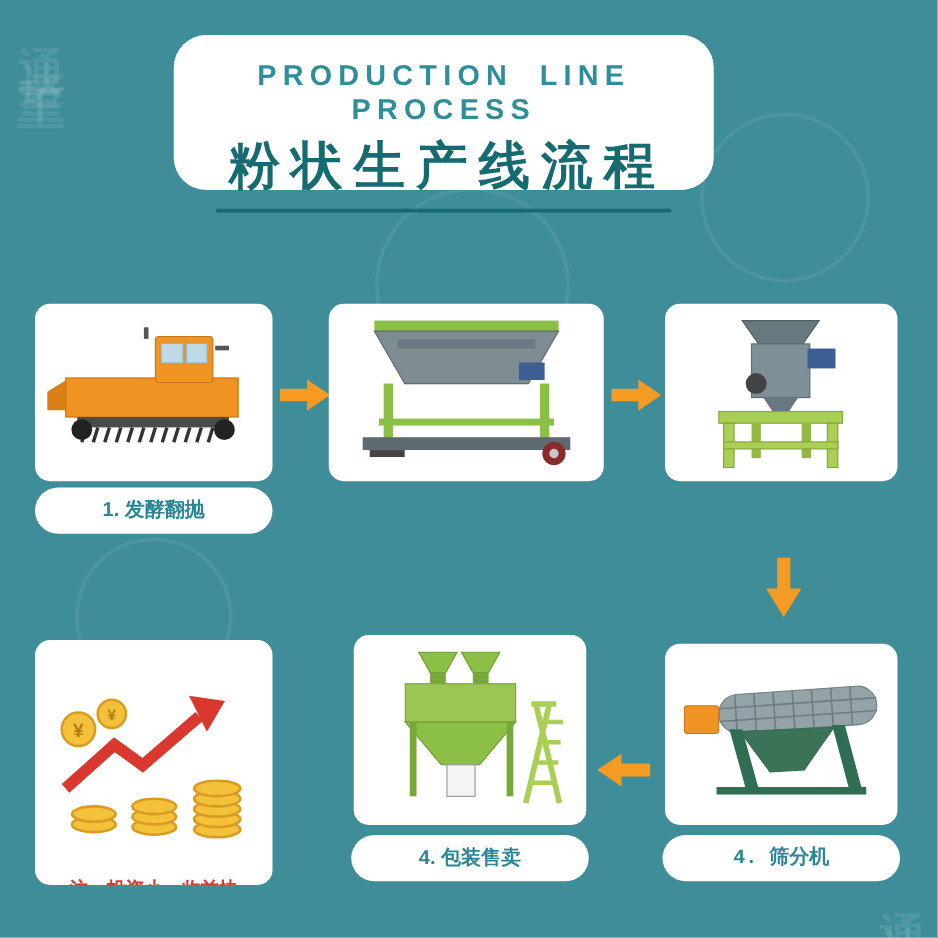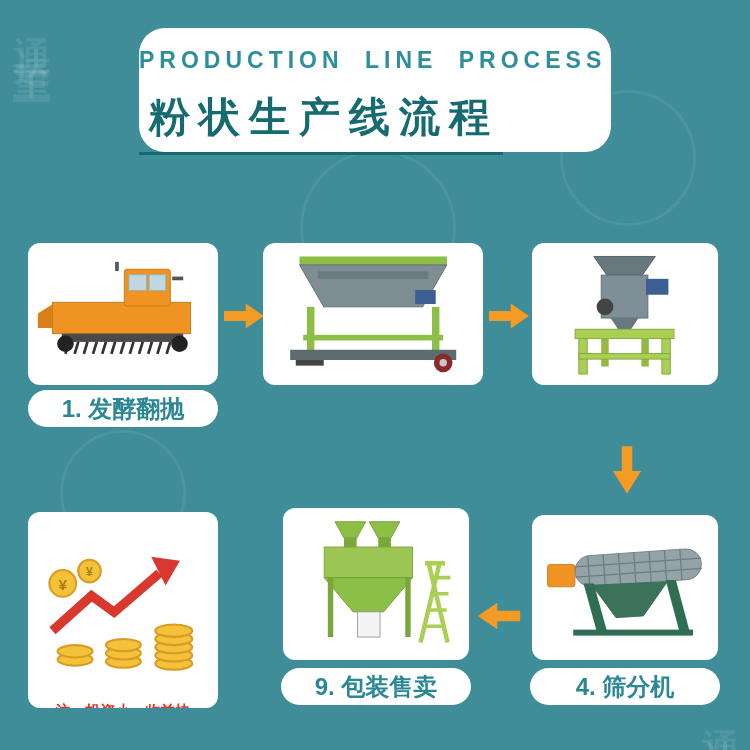--- a/index.html
+++ b/index.html
@@ -5,50 +5,50 @@
   html,body{margin:0;padding:0;}
   body{font-family:"Liberation Sans","DejaVu Sans",sans-serif;}
   .page{position:relative;width:750px;height:750px;background:#3e8d99;overflow:hidden;}
 
   
   .wm{position:absolute;color:rgba(255,255,255,.09);pointer-events:none;}
   .wm-vert{writing-mode:vertical-rl;font-size:38px;font-weight:bold;letter-spacing:12px;}
   .wm-circle{border:3px solid rgba(255,255,255,.07);border-radius:50%;}
 
   
-  .title-box{position:absolute;left:139px;top:28px;width:472px;height:124px;
-    background:#ffffff;border-radius:26px;text-align:left;}
+  .title-box{position:absolute;left:139px;top:28px;width:432px;height:124px;
+    background:#ffffff;border-radius:26px;text-align:center;}
   .title-en{margin-top:19px;font-size:23px;font-weight:600;color:#2e8f9b;
     letter-spacing:5px;word-spacing:10px;}
-  .title-zh-wrap{margin-top:16px;}
+  .title-zh-wrap{margin-top:4px;}
   .title-zh{display:inline-block;font-size:41px;font-weight:bold;color:#156b70;
     letter-spacing:9px;padding:0 4px 7px 10px;border-bottom:3px solid #156b70;}
 
   
   .card{position:absolute;background:#ffffff;border-radius:12px;overflow:hidden;
     display:flex;align-items:center;justify-content:center;}
   .card svg{width:92%;height:92%;}
   .pill{position:absolute;height:37px;background:#ffffff;border-radius:19px;
-    line-height:37px;text-align:center;font-size:24px;font-weight:bold;color:#2c8794;}
+    line-height:37px;text-align:center;font-size:16px;font-weight:bold;color:#2c8794;}
 
   .c1{left:28px;top:243px;width:190px;height:142px;}
   .c2{left:263px;top:243px;width:220px;height:142px;}
   .c3{left:532px;top:243px;width:186px;height:142px;}
   .p1{left:28px;top:390px;width:190px;}
   .p2{left:278px;top:390px;width:190px;}
   .p3{left:530px;top:390px;width:190px;}
 
   .note{left:28px;top:512px;width:190px;height:196px;display:block;}
   .note-svg{display:block;width:166px;height:112px;margin:8px auto 2px;}
   .note-l1{text-align:center;font-size:15px;font-weight:bold;color:#e0342b;margin-top:2px;}
 
   .c5{left:283px;top:508px;width:186px;height:152px;}
   .c4{left:532px;top:515px;width:186px;height:145px;}
   .p5{left:281px;top:668px;width:190px;}
-  .p4{left:530px;top:668px;width:190px;}
+  .p4{left:530px;top:668px;width:190px;font-family:Liberation Mono, monospace;}
 
   .arrow{position:absolute;}
   .ar1{left:224px;top:301px;width:40px;height:30px;}
   .ar2{left:489px;top:301px;width:40px;height:30px;}
   .adown{left:612px;top:443px;width:30px;height:54px;}
   .aleft{left:477px;top:601px;width:44px;height:30px;}
   .arrow svg{width:100%;height:100%;display:block;}
 </style>
 </head>
 <body>
@@ -169,21 +169,21 @@
       <rect x="38" y="34" width="98" height="34" fill="#9cc653" stroke="#7ba23c"></rect>
       <polygon points="38,68 136,68 104,106 70,106" fill="#8cbf45" stroke="#6f9a33"></polygon>
       <rect x="75" y="106" width="25" height="28" fill="#f4f4f4" stroke="#999"></rect>
       <rect x="42" y="68" width="6" height="66" fill="#79a83a"></rect>
       <rect x="128" y="68" width="6" height="66" fill="#79a83a"></rect>
       <path d="M145 140 L166 52 M175 140 L154 52" stroke="#a9cf54" stroke-width="5" fill="none"></path>
       <path d="M148 122 h24 M152 104 h22 M156 86 h20 M160 68 h18" stroke="#a9cf54" stroke-width="4"></path>
       <path d="M150 52 h22" stroke="#a9cf54" stroke-width="5"></path>
     </svg>
   </div>
-  <div class="pill p5">9. 包装售卖</div>
+  <div class="pill p5">4. 包装售卖</div>
 
   <div class="arrow aleft">
     <svg viewBox="0 0 48 34">
         <polygon points="48,11 22,11 22,2 0,17 22,32 22,23 48,23" fill="#f59a23"></polygon>
       </svg>
   </div>
 
   <div class="card c4">
     <svg viewBox="0 0 200 130">
       <g transform="rotate(-4 110 42)">

